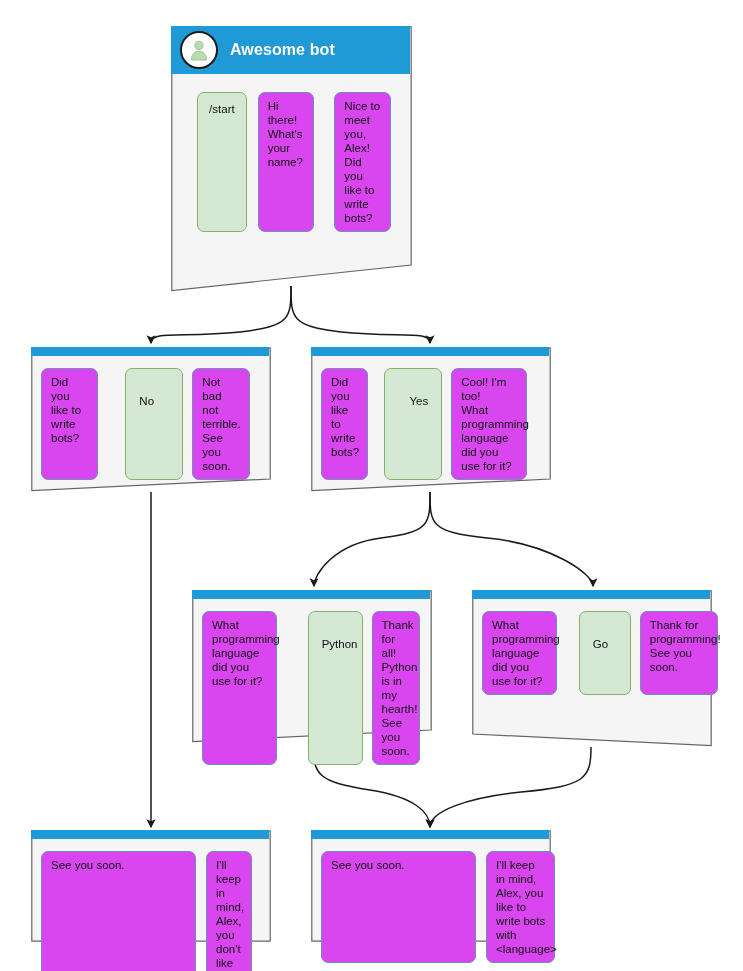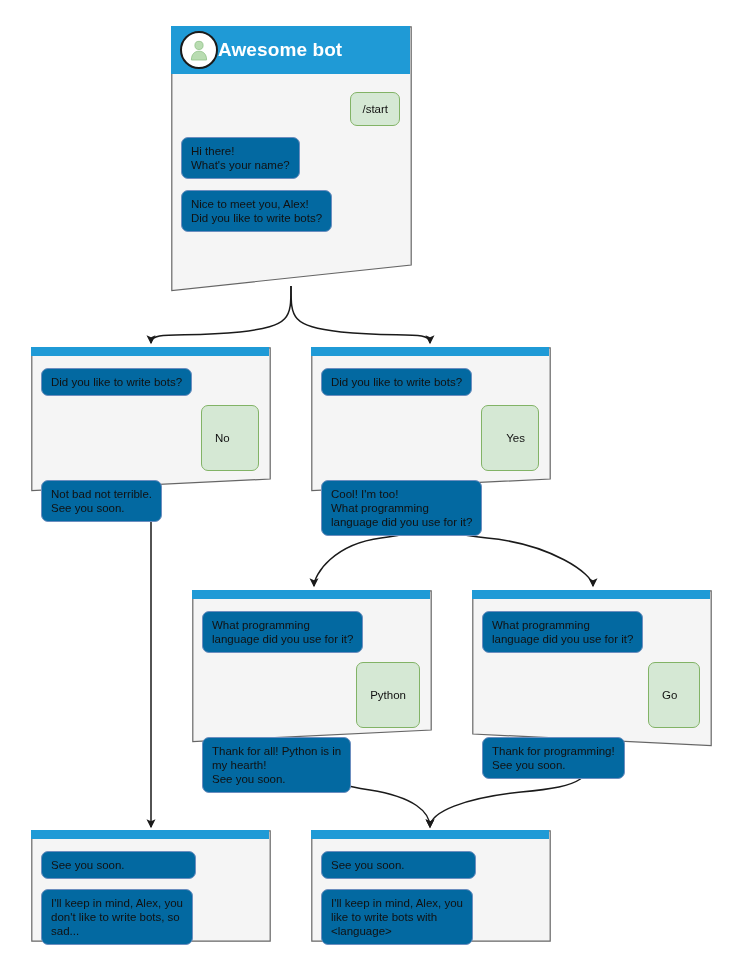--- a/index.html
+++ b/index.html
@@ -75,35 +75,35 @@
     background: #ffffff;
     border: 2px solid #1a1a1a;
     box-sizing: border-box;
     display: flex;
     align-items: center;
     justify-content: center;
     flex: 0 0 auto;
   }
   .bot-title {
     color: #ffffff;
-    font-size: 19px;
+    font-size: 16px;
     font-weight: bold;
+    margin-left: 12px;
     letter-spacing: .1px;
     white-space: nowrap;
   }
 
   
   .chat-body {
     position: absolute;
     left: 0;
     width: 100%;
     box-sizing: border-box;
     padding: 10px 10px 0 10px;
     display: flex;
-    flex-direction: column;
     gap: 11px;
   }
 
   .bubble-row {
     display: flex;
     width: 100%;
   }
   .bubble-row.left  { justify-content: flex-start; }
   .bubble-row.right { justify-content: flex-end; }
 
@@ -111,21 +111,21 @@
     font-size: 11.5px;
     line-height: 14px;
     color: #111111;
     border-radius: 7px;
     padding: 6px 9px;
     box-sizing: border-box;
     white-space: pre-line;
     max-width: 86%;
   }
   .bubble.bot {
-    background: #0369a1;
+    background: #d946ef;
     border: 1px solid #6c8ebf;
   }
   .bubble.user {
     background: #d5e8d4;
     border: 1px solid #82b366;
     padding: 9px 11px;
   }
   .bubble.user.tall {
     padding: 25px 13px;
   }

